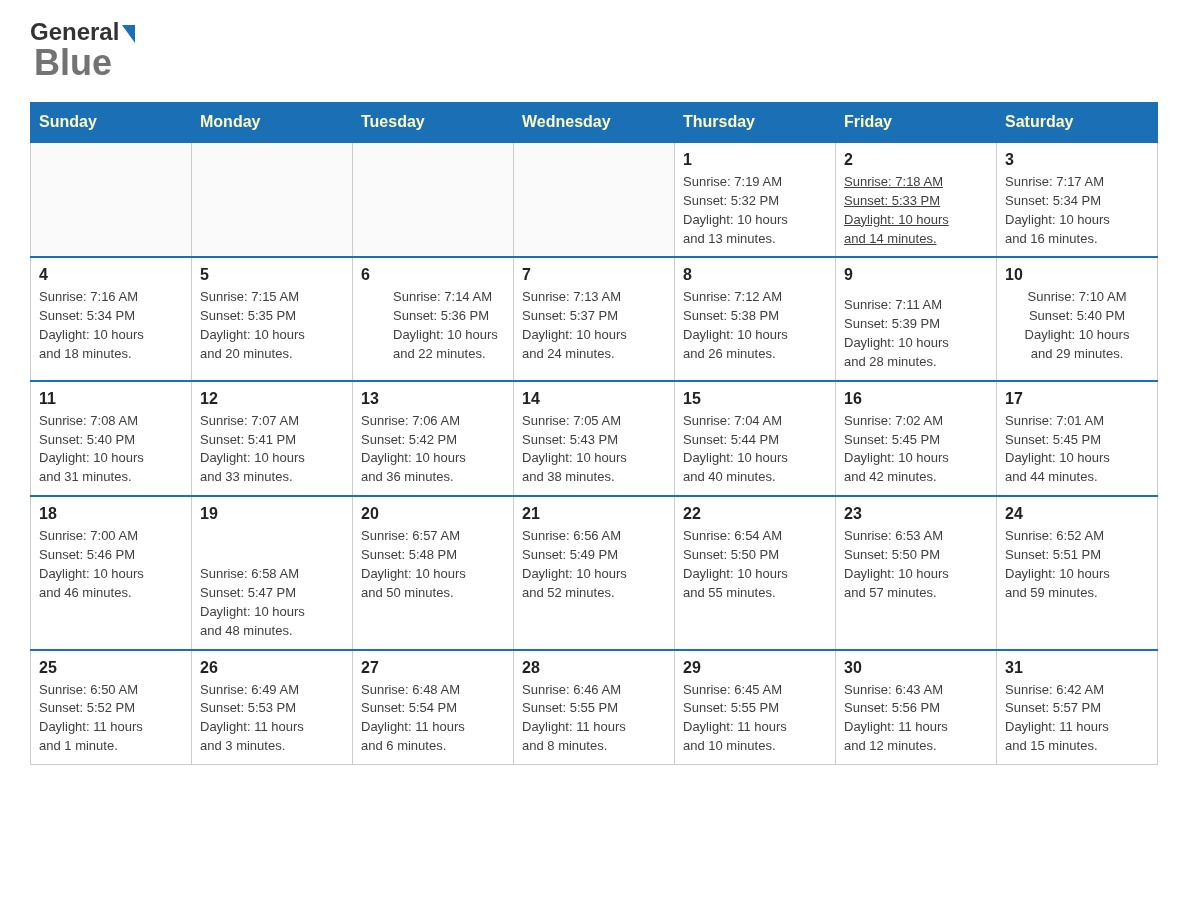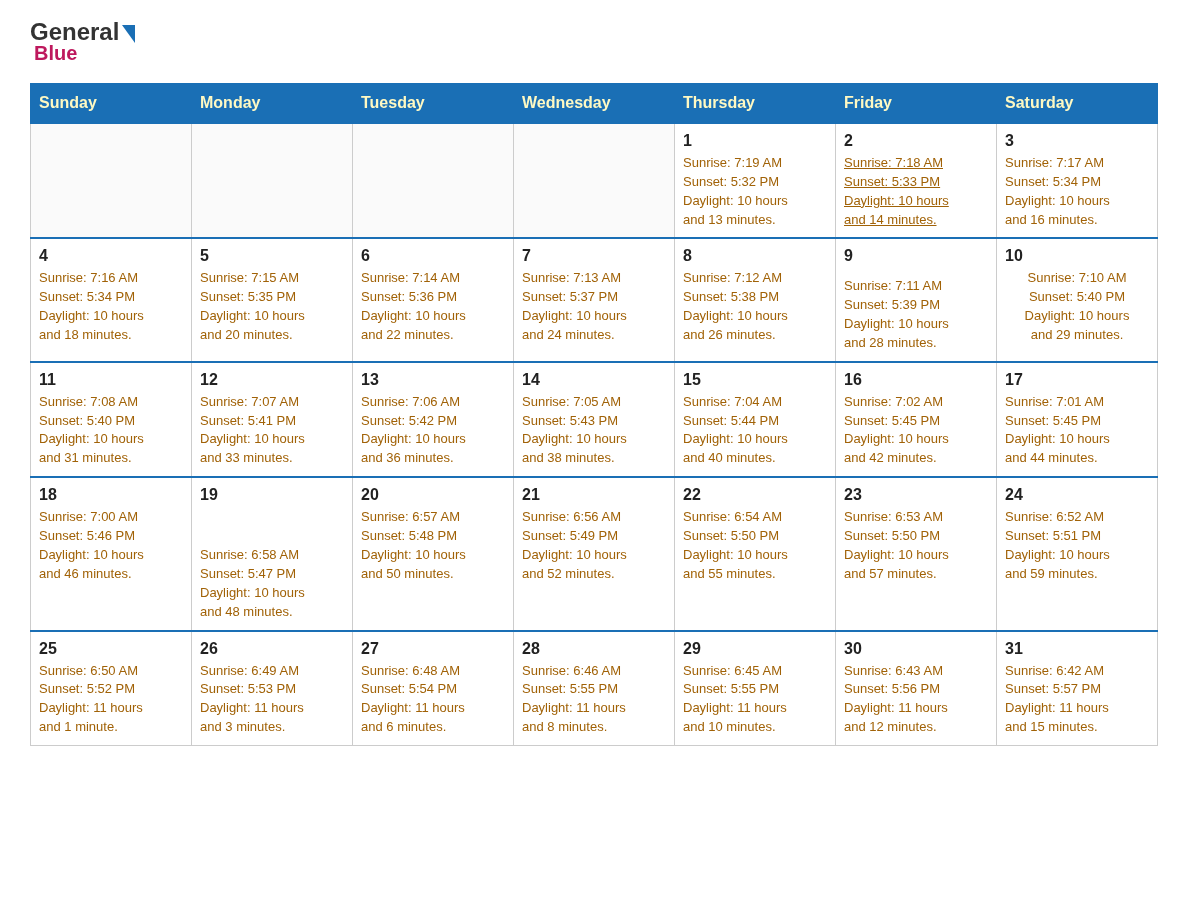--- a/index.html
+++ b/index.html
@@ -21,23 +21,23 @@
       flex-direction: column;
       align-items: flex-start;
     }
     .logo-text {
       font-size: 24px;
       font-weight: bold;
       color: #333;
       line-height: 1;
     }
     .logo-line2 {
-      font-size: 20px;
-      font-weight: bold;
-      color: #be185d;
+      font-size: 36px;
+      font-weight: bold;
+      color: #737373;
       margin-top: -2px;
       padding-left: 4px;
     }
     .title-area {
       text-align: right;
     }
     .month-title {
       font-size: 52px;
       font-weight: bold;
       color: #222;
@@ -75,21 +75,21 @@
     }
     .day-num {
       font-size: 16px;
       font-weight: bold;
       color: #222;
       margin-bottom: 4px;
       display: block;
     }
     .day-info {
       font-size: 13px;
-      color: #a16207;
+      color: #404040;
       line-height: 1.45;
     }
     tr.week-row td {
       border-top: 2px solid #1a6fb5;
     }
   </style>
 </head>
 <body>
 
 <div class="header">
@@ -155,21 +155,21 @@
         </td>
         <td>
           <span class="day-num">5</span>
           <div class="day-info" style="white-space: pre-line;">Sunrise: 7:15 AM
 Sunset: 5:35 PM
 Daylight: 10 hours
 and 20 minutes.</div>
         </td>
         <td>
           <span class="day-num">6</span>
-          <div class="day-info" style="white-space: pre-line;">Sunrise: 7:14 AM
+          <div class="day-info" style="white-space: pre-line; margin-left: 32px;">Sunrise: 7:14 AM
 Sunset: 5:36 PM
 Daylight: 10 hours
 and 22 minutes.</div>
         </td>
         <td>
           <span class="day-num">7</span>
           <div class="day-info" style="white-space: pre-line;">Sunrise: 7:13 AM
 Sunset: 5:37 PM
 Daylight: 10 hours
 and 24 minutes.</div>

